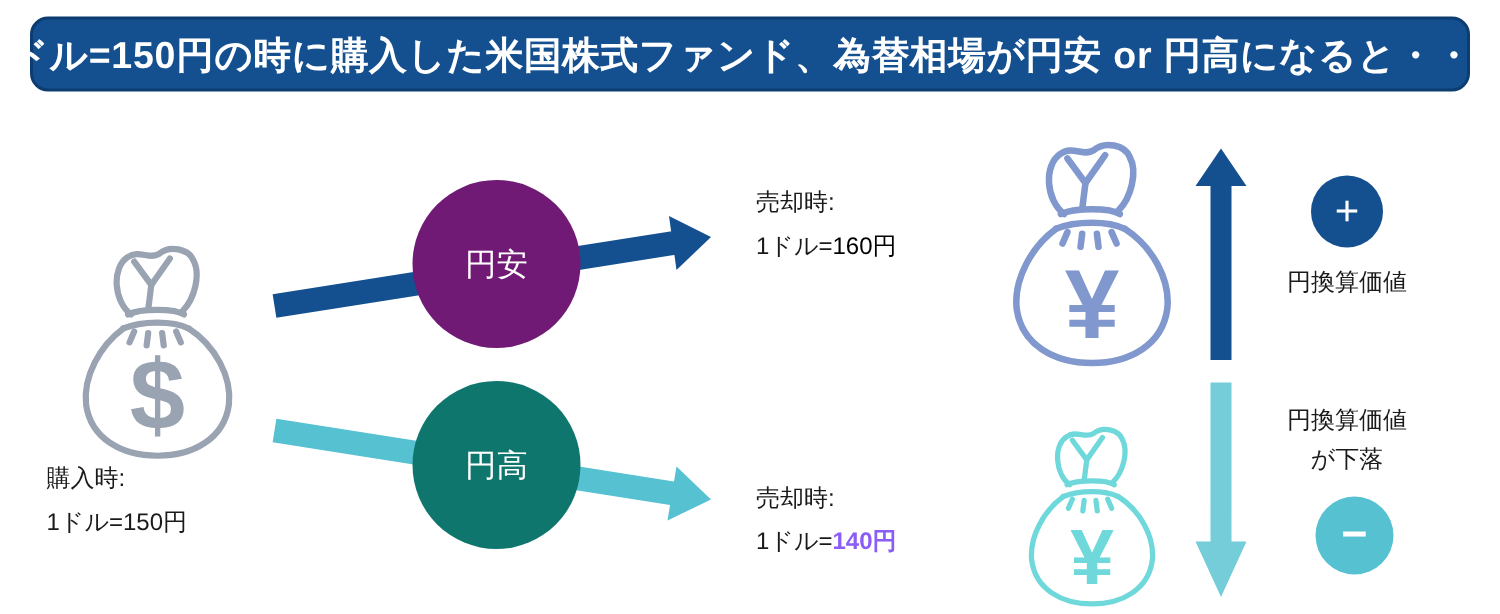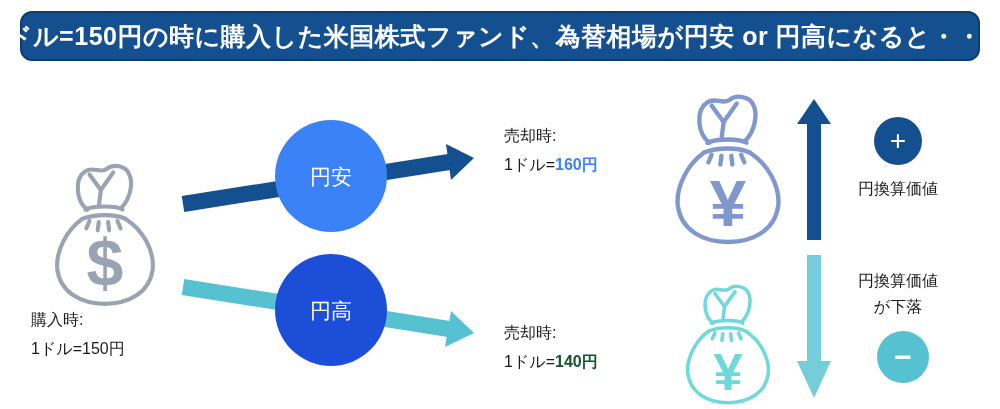--- a/index.html
+++ b/index.html
@@ -17,28 +17,28 @@
   
   .arrow-layer{position:absolute;left:0;top:0;width:1000px;height:409px;}
   .bag{position:absolute;}
 
   
   .scen-circle{
     position:absolute;width:112px;height:112px;border-radius:50%;
     display:flex;flex-direction:column;align-items:center;justify-content:center;
     color:#ffffff;font-size:21px;font-weight:500;line-height:27px;text-align:center;
   }
-  .scen-circle.blue{left:275px;top:120px;background:#3b82f6;}
-  .scen-circle.teal{left:275px;top:254px;background:#1d4ed8;}
+  .scen-circle.blue{left:275px;top:120px;background:#701a75;}
+  .scen-circle.teal{left:275px;top:254px;background:#0f766e;}
 
   
   .txt{position:absolute;color:#1a1a1a;font-size:16px;line-height:29px;white-space:nowrap;}
   .txt .bold{font-weight:400;}
-  .rate-blue{color:#3b82f6;font-weight:700;}
-  .rate-teal{color:#14532d;font-weight:700;}
+  .rate-blue{color:#000000;font-weight:400;}
+  .rate-teal{color:#8b5cf6;font-weight:700;}
 
   .effect{
     position:absolute;width:150px;text-align:center;
     color:#1a1a1a;font-size:16px;line-height:26px;
   }
   .effect.up{left:823px;top:176px;}
   .effect.down{left:823px;top:268px;}
 
   .badge{
     position:absolute;border-radius:50%;display:flex;align-items:center;justify-content:center;

